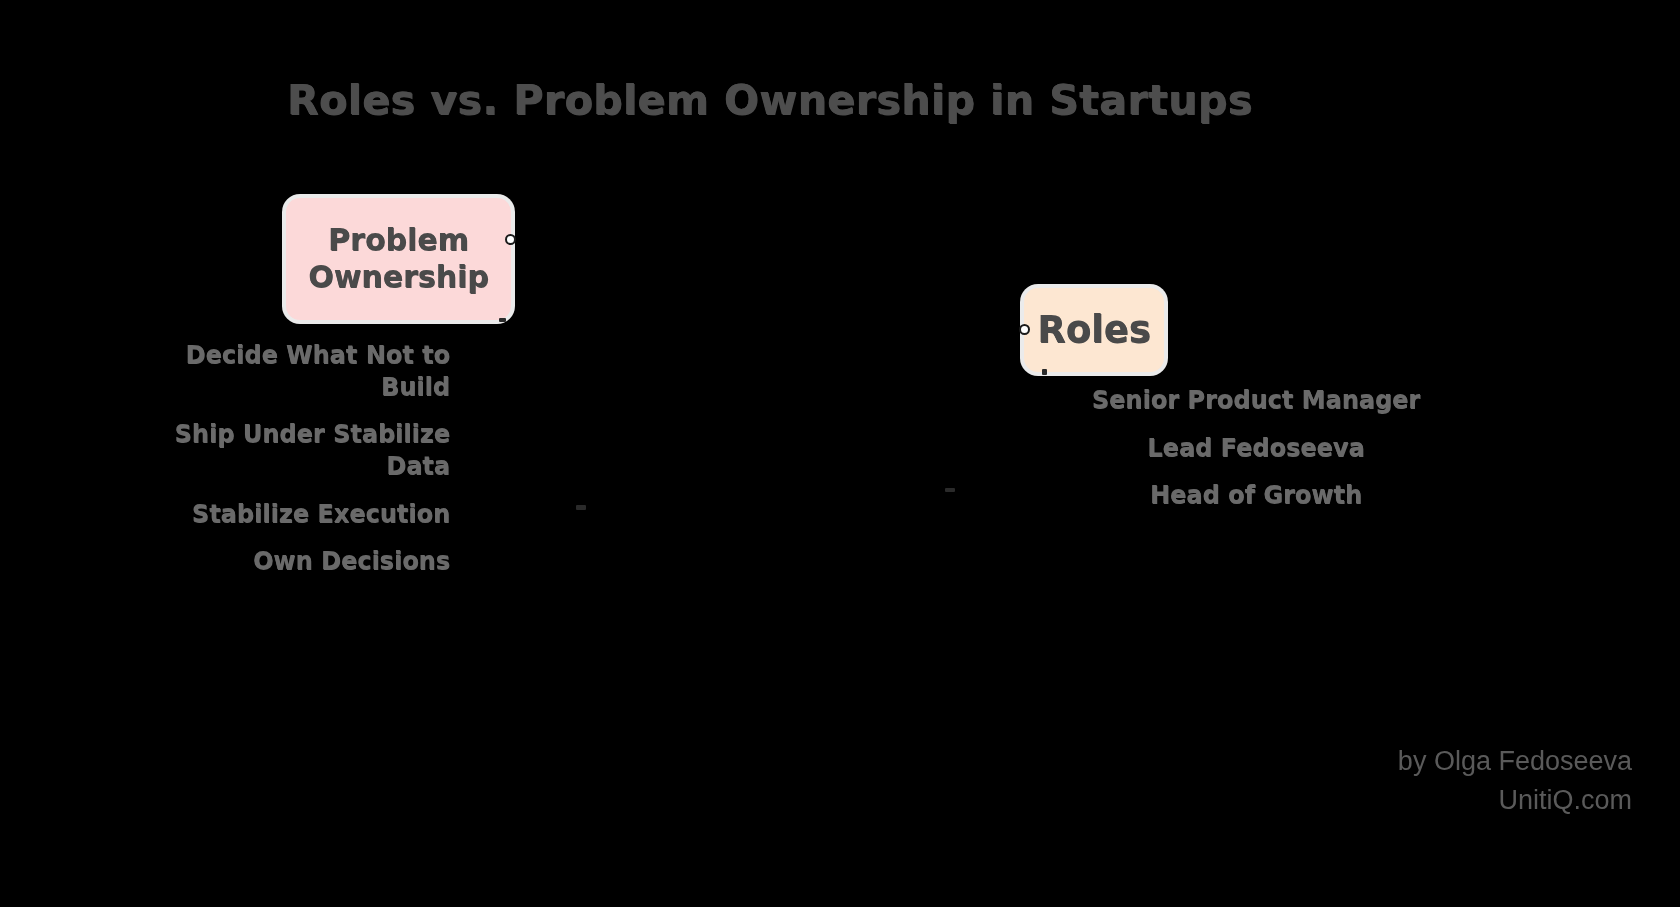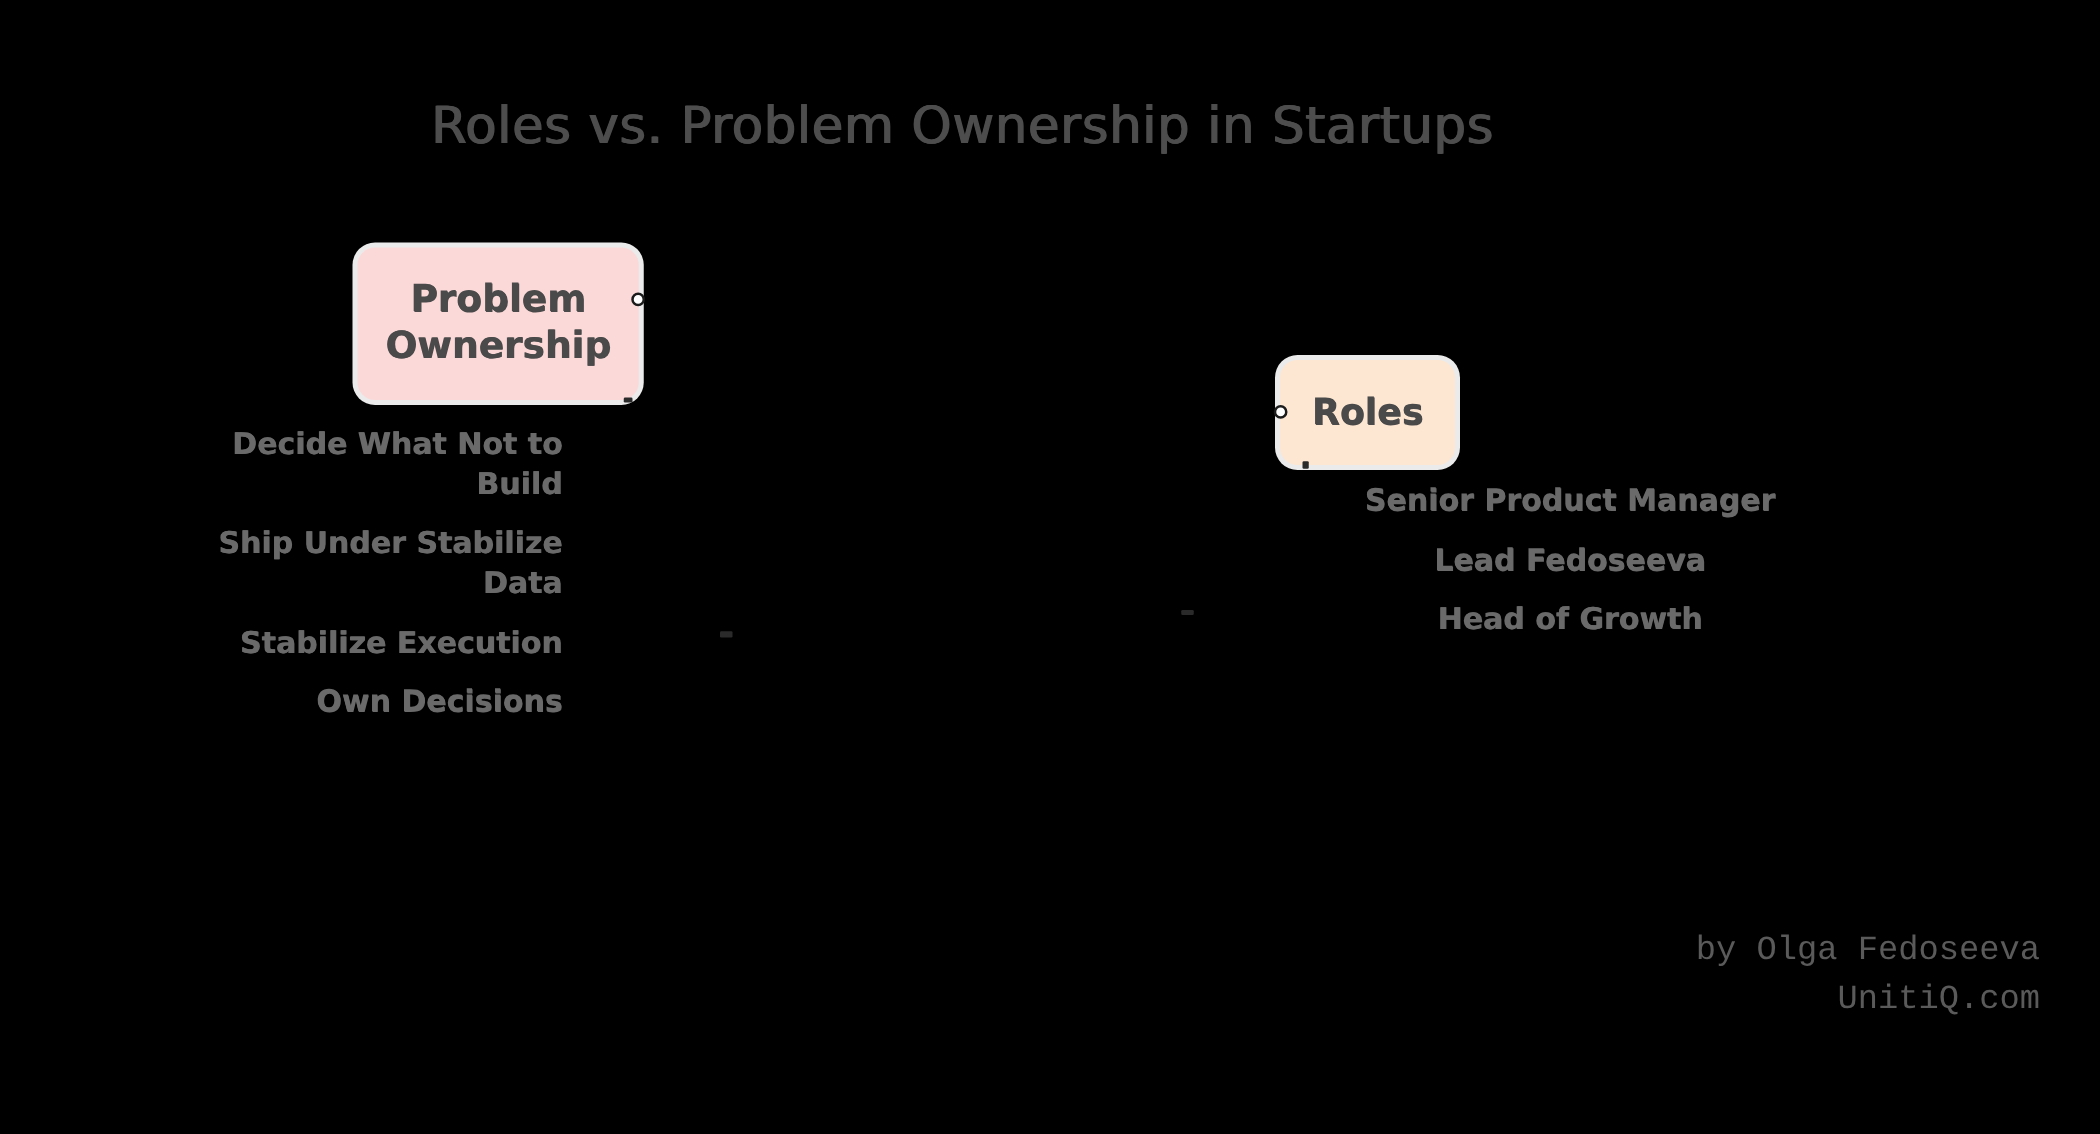--- a/index.html
+++ b/index.html
@@ -25,21 +25,21 @@
 
   
   .board-title {
     position: absolute;
     left: 0;
     top: 76px;
     width: 1540px;
     text-align: center;
     font-family: "DejaVu Sans", sans-serif;
     font-size: 41px;
-    font-weight: 400;
+    font-weight: 700;
     letter-spacing: 0.5px;
     color: #4d4d4d;
     text-shadow: 0.7px 0.7px 0 #4d4d4d, -0.4px 0.4px 0 #4d4d4d;
   }
 
   
   .node {
     position: absolute;
     box-sizing: border-box;
     display: flex;
@@ -73,21 +73,21 @@
     background: #e9e9e9;
     font-size: 29px;
   }
 
   .node-roles {
     left: 1024px;
     top: 288px;
     width: 140px;
     height: 84px;
     background: #fde7d2;
-    font-size: 29px;
+    font-size: 37px;
   }
 
   
   .handle {
     position: absolute;
     width: 11px;
     height: 11px;
     box-sizing: border-box;
     border-radius: 50%;
     background: #ffffff;
@@ -132,21 +132,21 @@
     width: 340px;
     text-align: center;
   }
 
   
   .credit {
     position: absolute;
     right: 48px;
     bottom: 88px;
     text-align: right;
-    font-family: Liberation Mono, monospace;
+    font-family: Liberation Sans, sans-serif;
     font-size: 27px;
     font-weight: 400;
     color: #5a5a5a;
     line-height: 1.42;
   }
   .credit .line { display: block; }
 </style>
 </head>
 <body>
 

